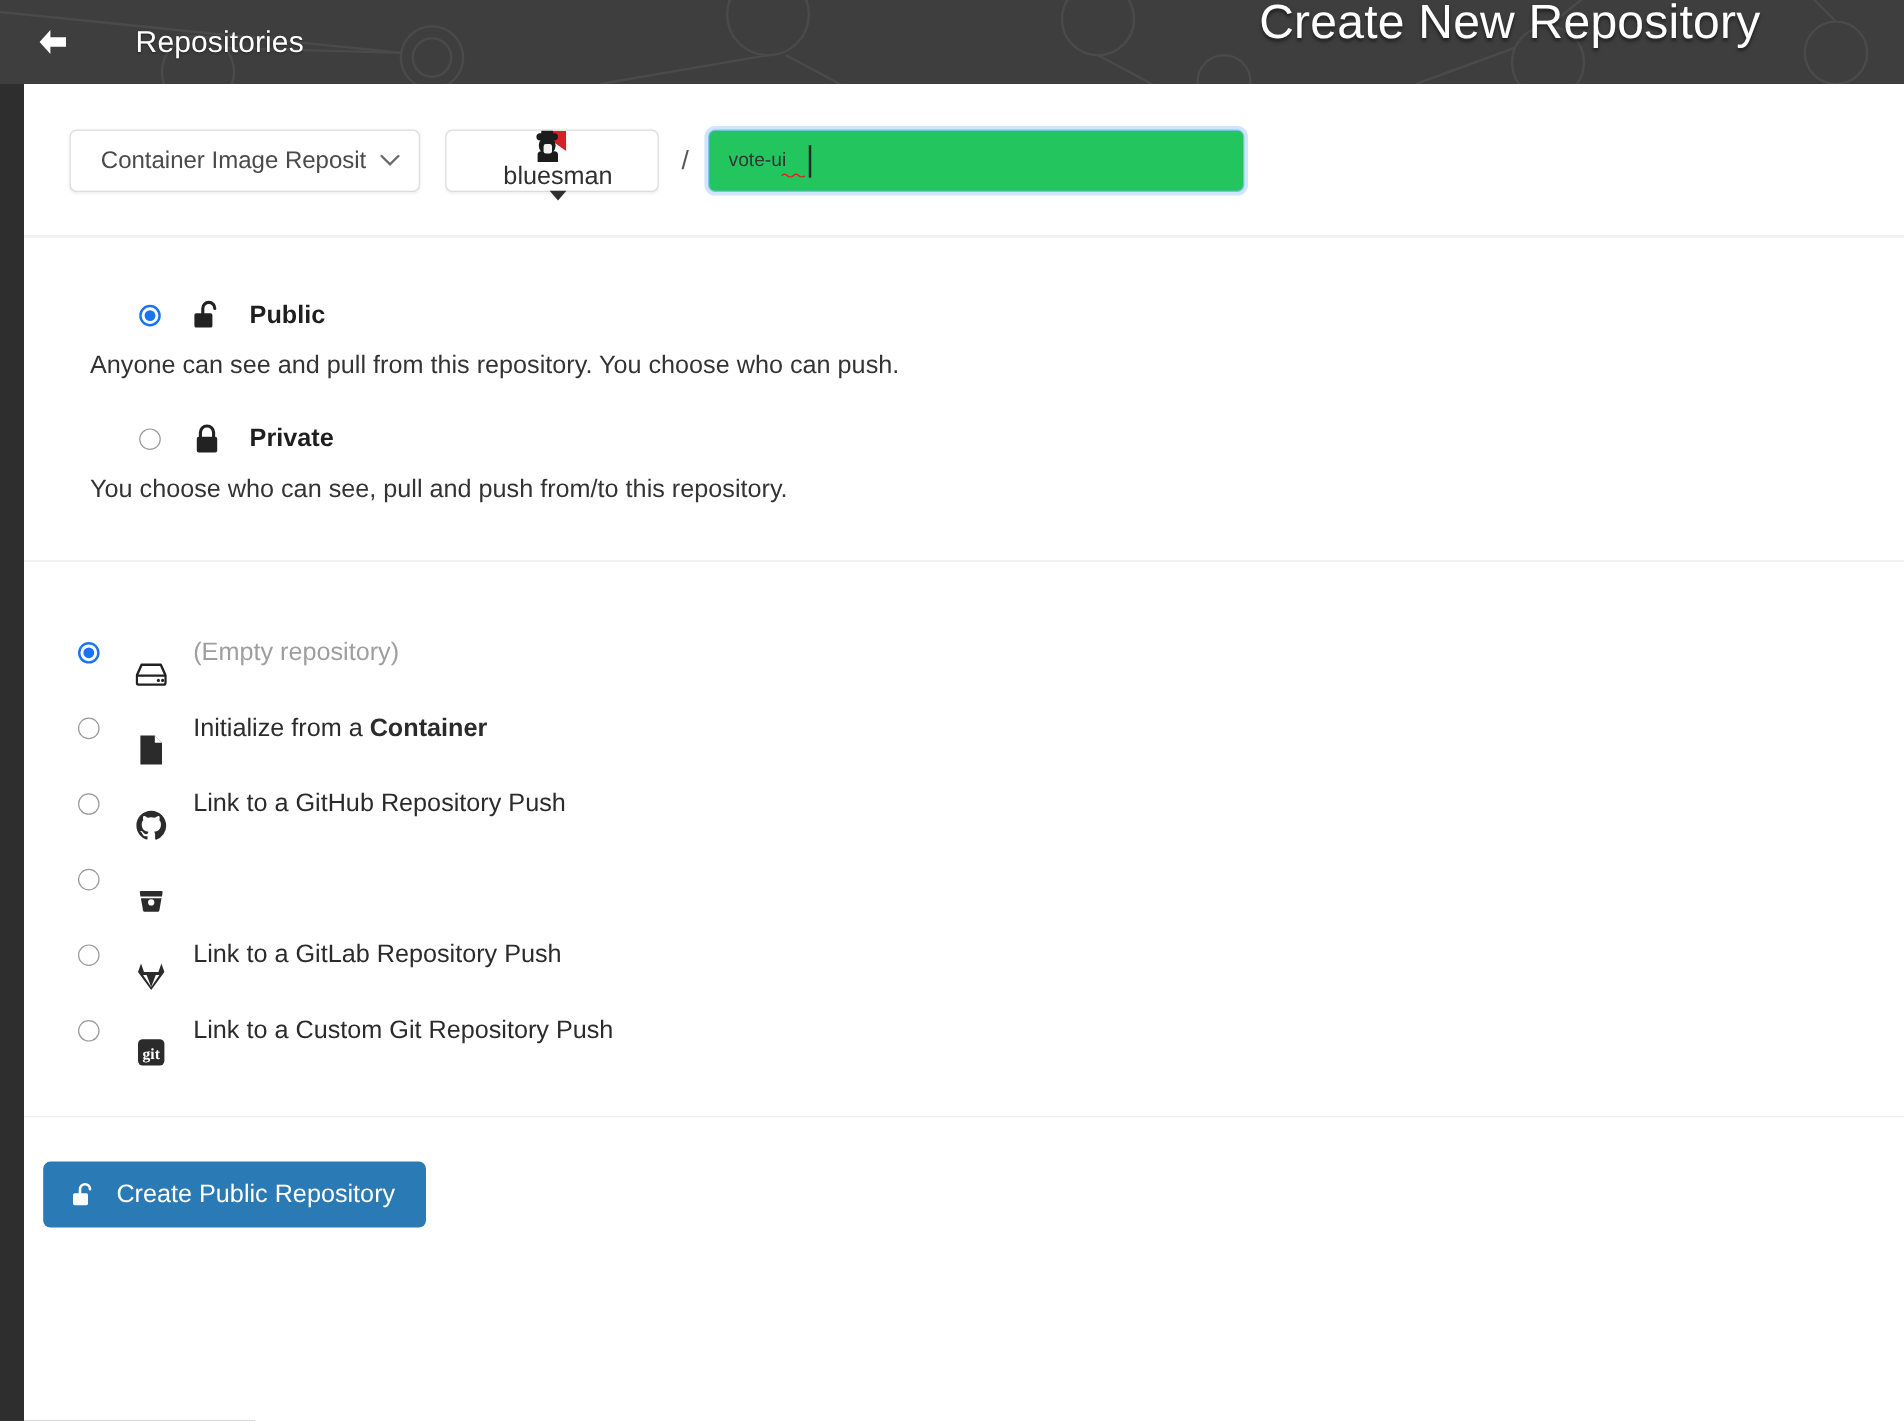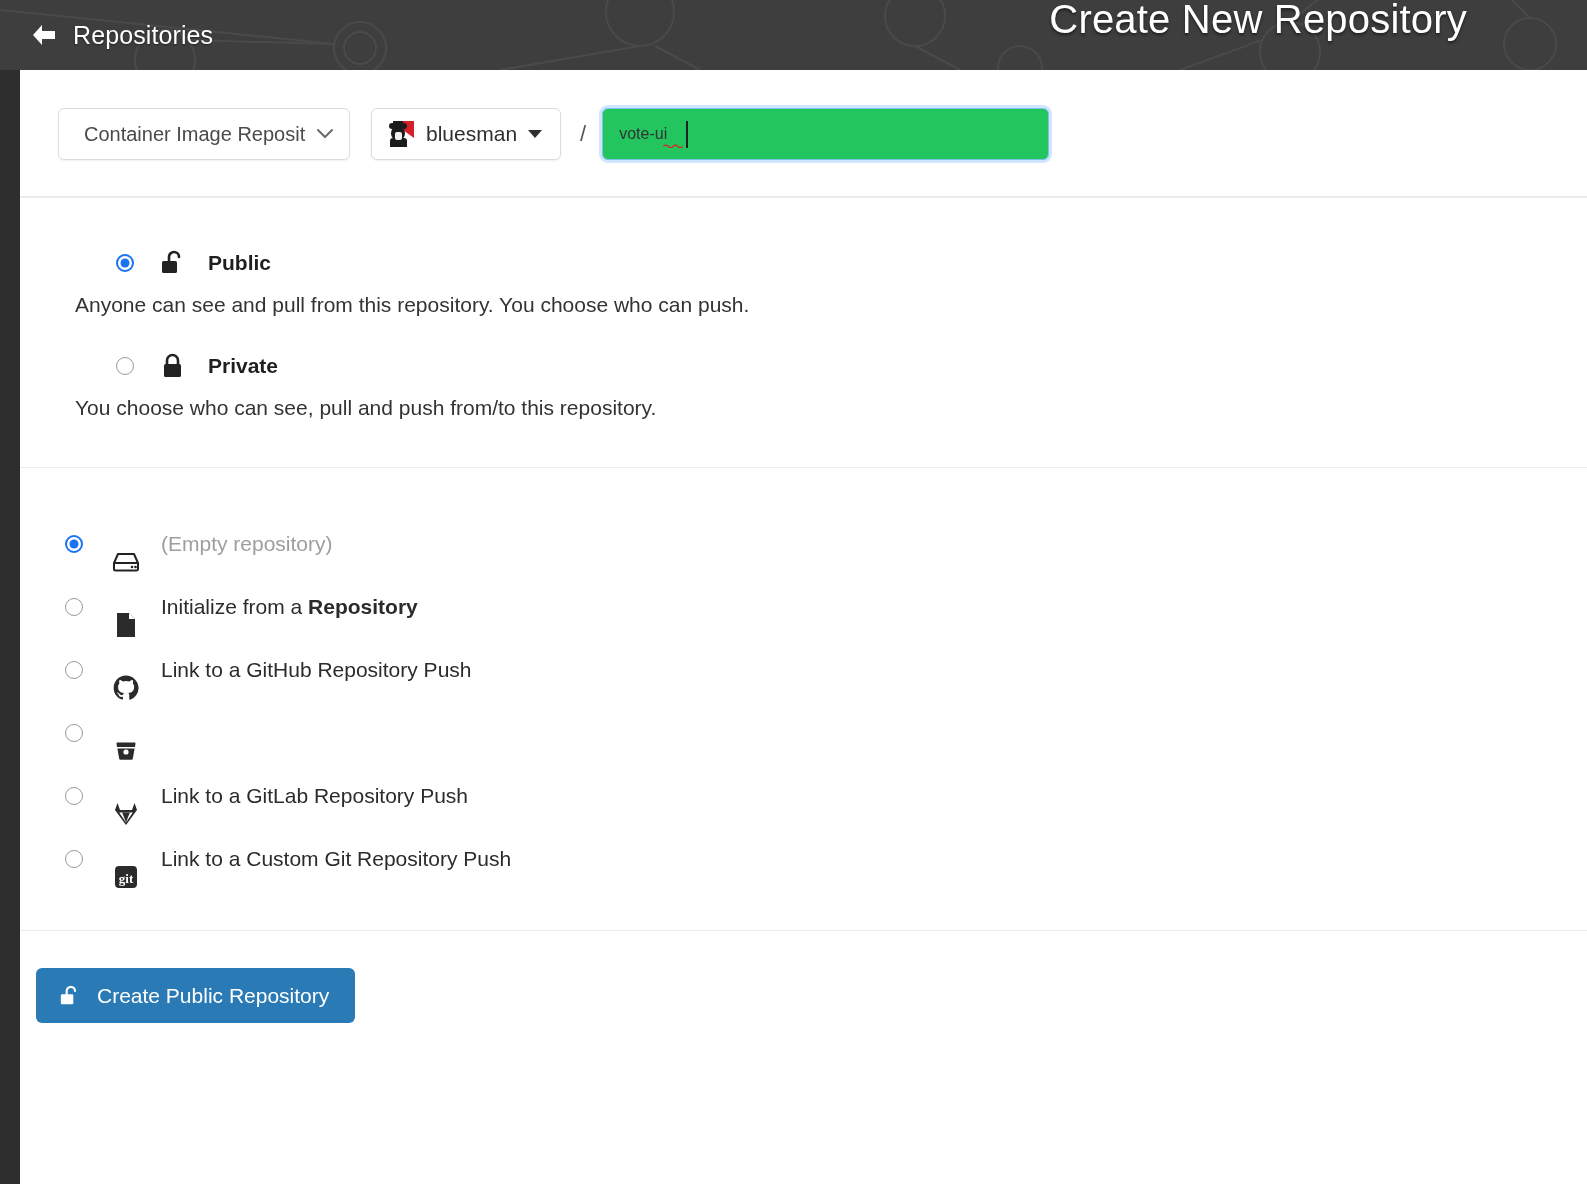--- a/index.html
+++ b/index.html
@@ -22,20 +22,21 @@
     position: absolute; inset: 0;
     opacity: 1;
     pointer-events: none;
   }
   .header-inner {
     position: relative;
     height: 100%;
     display: flex;
     align-items: center;
     z-index: 2;
+    gap: 40px;
   }
   .back-arrow {
     margin-left: 30px;
     width: 28px; height: 28px;
     display: flex; align-items: center; justify-content: center;
     cursor: pointer;
   }
   .back-arrow svg { display: block; }
   .crumb-label {
     color: #ffffff;
@@ -105,20 +106,21 @@
     height: 52px;
     min-width: 178px;
     border: 1px solid #dcdcdc;
     border-radius: 6px;
     background: #fff;
     box-shadow: 0 1px 2px rgba(0,0,0,.06);
     display: flex;
     align-items: center;
     padding: 0 18px 0 16px;
     cursor: pointer;
+    flex-direction: column;
   }
   .avatar {
     width: 26px; height: 26px;
     position: relative;
     overflow: hidden;
     flex: none;
     background: #ffffff;
   }
   .avatar .flag {
     position: absolute;
@@ -434,21 +436,21 @@
     </div>
 
     <div class="init-opt">
       <input class="radio" type="radio" name="init" style="">
       <span class="init-icon">
         <svg width="22" height="26" viewBox="0 0 22 26">
           <path d="M2 1 H14 L20 7 V25 H2 Z" fill="#2b2b2b"></path>
           <path d="M14 1 V7 H20 Z" fill="#ffffff"></path>
         </svg>
       </span>
-      <span class="init-label"><span>Initialize from a </span><b>Repository</b></span>
+      <span class="init-label"><span>Initialize from a </span><b>Container</b></span>
     </div>
 
     <div class="init-opt">
       <input class="radio" type="radio" name="init" style="">
       <span class="init-icon">
         <svg width="26" height="26" viewBox="0 0 24 24">
           <path fill="#2b2b2b" d="M12 .5C5.7.5.6 5.6.6 11.9c0 5 3.3 9.3 7.8 10.8.6.1.8-.2.8-.6v-2c-3.2.7-3.8-1.5-3.8-1.5-.5-1.3-1.3-1.7-1.3-1.7-1-.7.1-.7.1-.7 1.1.1 1.7 1.2 1.7 1.2 1 1.7 2.7 1.2 3.4.9.1-.8.4-1.3.7-1.6-2.6-.3-5.3-1.3-5.3-5.8 0-1.3.5-2.3 1.2-3.1-.1-.3-.5-1.5.1-3.1 0 0 1-.3 3.2 1.2a11 11 0 0 1 5.8 0c2.2-1.5 3.2-1.2 3.2-1.2.6 1.6.2 2.8.1 3.1.8.8 1.2 1.8 1.2 3.1 0 4.5-2.7 5.5-5.3 5.8.4.4.8 1.1.8 2.2v3.3c0 .4.2.7.8.6a11.4 11.4 0 0 0 7.8-10.8C23.4 5.6 18.3.5 12 .5z"></path>
         </svg>
       </span>
       <span class="init-label">Link to a GitHub Repository Push</span>

